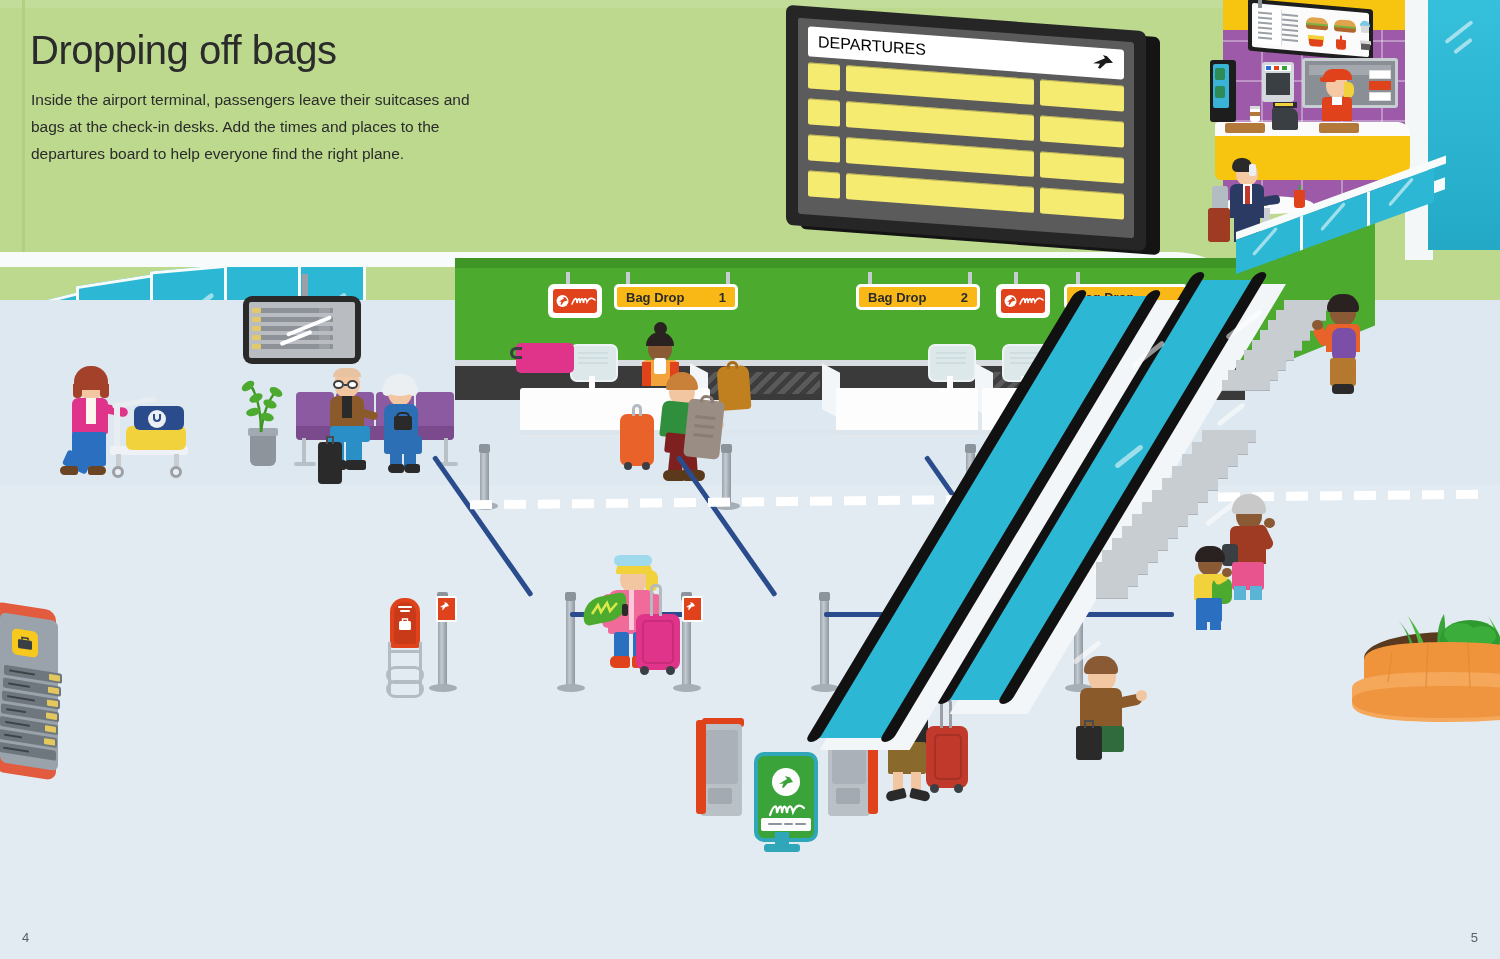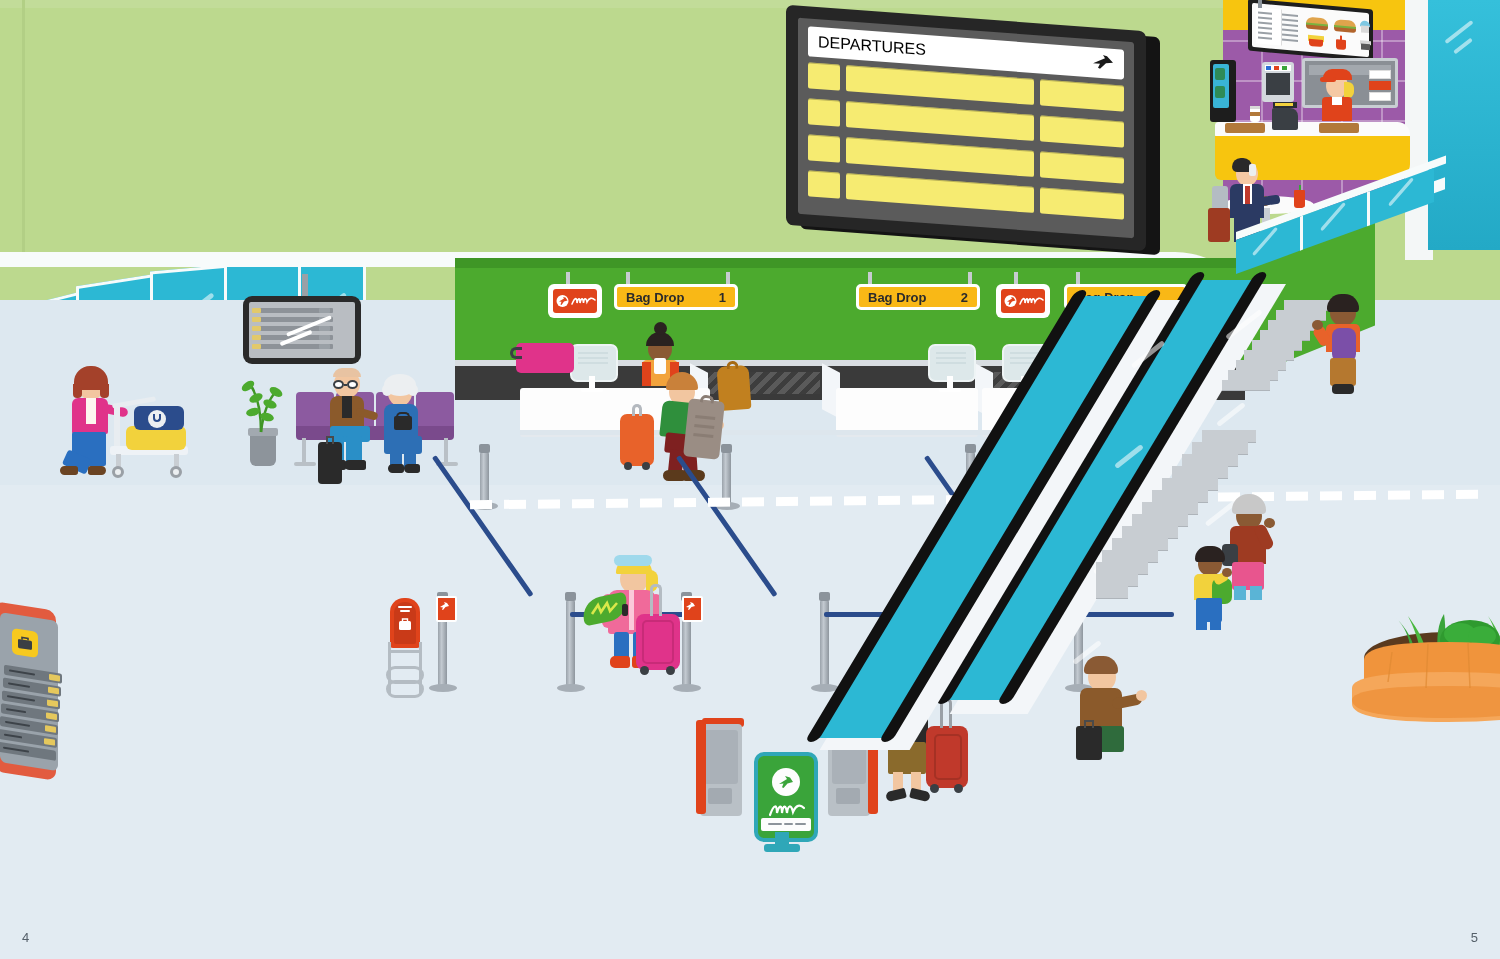--- a/index.html
+++ b/index.html
@@ -891,16 +891,18 @@
       <path d="M0 88 Q0 74 96 74 Q192 74 192 88 Q192 106 96 106 Q0 106 0 88 Z" fill="#ef9540"></path>
       <g stroke="#e08a33" stroke-width="1.5" opacity="0.7">
         <line x1="40" y1="40" x2="36" y2="70"></line>
         <line x1="76" y1="32" x2="74" y2="76"></line>
         <line x1="116" y1="31" x2="118" y2="76"></line>
         <line x1="154" y1="38" x2="158" y2="70"></line>
       </g>
     </svg>
   </div>
 
+  <div class="abs" id="title">Dropping off bags</div>
+  <div class="abs" id="body">Inside the airport terminal, passengers leave their suitcases and bags at the check-in desks. Add the times and places to the departures board to help everyone find the right plane.</div>
   <div class="pagenum" id="pg-left">4</div>
   <div class="pagenum" id="pg-right">5</div>
 
 </div>
 
 </body></html>

